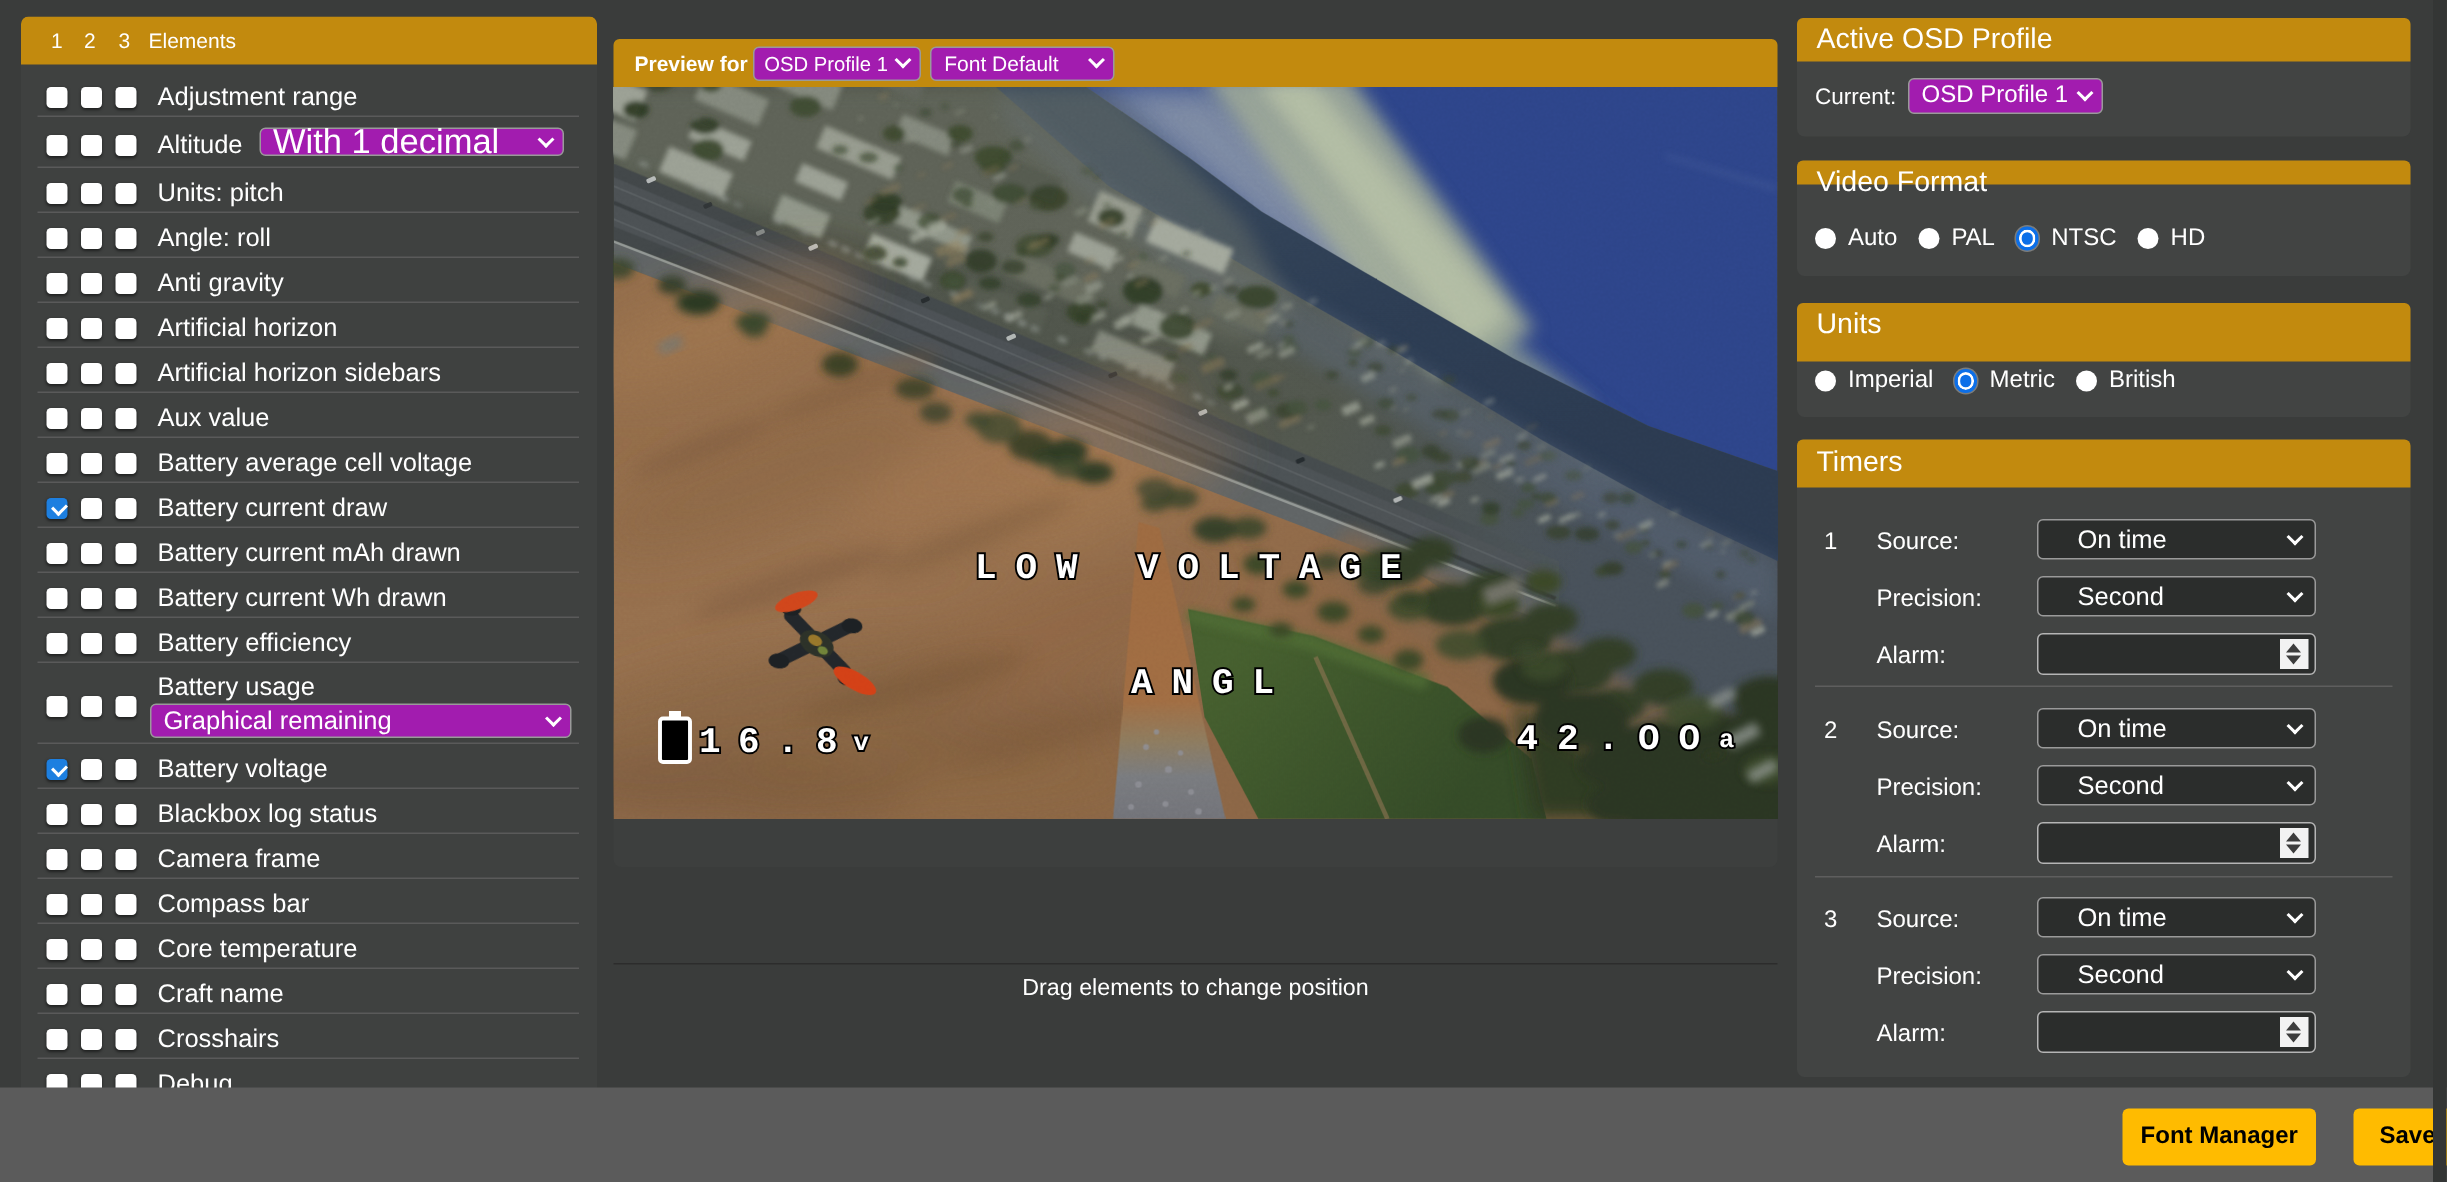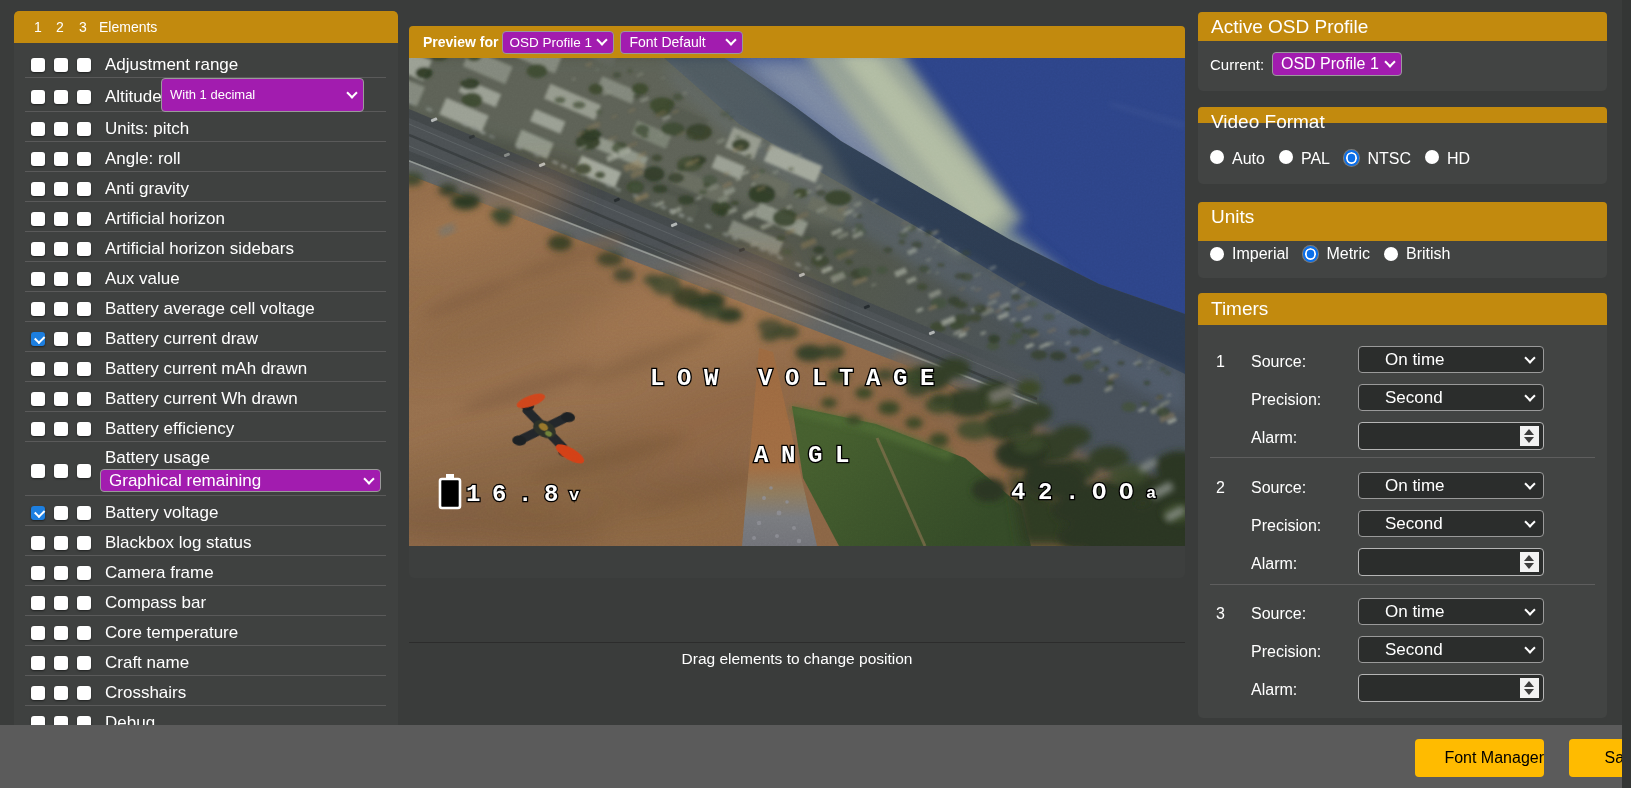--- a/index.html
+++ b/index.html
@@ -27,21 +27,21 @@
 .tlab{position:absolute;color:#fff;font-size:16px}
 .tsel{position:absolute;left:160px;width:186px;height:27px;background:#2b2d2c;border:1px solid #9a9a9a;border-radius:4px;color:#fff;font-size:17px;line-height:25px;padding-left:26px}
 .tsel .chev{position:absolute;right:9px;top:50%;width:8px;height:8px;margin-top:-6px;border-left:2.5px solid #fff;border-bottom:2.5px solid #fff;transform:rotate(-45deg)}
 .num{position:absolute;left:160px;width:186px;height:28px;background:#2b2d2c;border:1px solid #b5b5b5;border-radius:4px}
 .num .spin{position:absolute;right:4px;top:3px;width:19px;height:20px;background:#f2f2f2}
 .num .spin::before{content:'';position:absolute;left:4px;top:3px;border-left:5.5px solid transparent;border-right:5.5px solid transparent;border-bottom:6px solid #3c3c3c}
 .num .spin::after{content:'';position:absolute;left:4px;bottom:3px;border-left:5.5px solid transparent;border-right:5.5px solid transparent;border-top:6px solid #3c3c3c}
 .sep{position:absolute;left:12px;right:12px;height:1px;background:#5e5e5e}
 
 #bar{position:absolute;left:0;top:725px;width:1631px;height:63px;background:#5b5b5b;z-index:50}
-.btn{position:absolute;top:14px;height:38px;background:#ffbb00;border-radius:4px;color:#000;font-size:16px;font-weight:normal;line-height:38px;text-align:right}
+.btn{position:absolute;top:14px;height:38px;background:#ffbb00;border-radius:4px;color:#000;font-size:16px;font-weight:bold;line-height:38px;text-align:center}
 </style></head>
 <body>
 
 <div id="left">
   <div class="hdr gold">
       <span style="position:absolute;left:20px">1</span>
       <span style="position:absolute;left:42px">2</span>
       <span style="position:absolute;left:65px">3</span>
       <span style="position:absolute;left:85px">Elements</span>
     </div>
@@ -50,21 +50,21 @@
       <span class="cb c1"></span>
       <span class="cb c2"></span>
       <span class="cb c3"></span>
       <span class="lbl">Adjustment range</span>
     </div>
   <div class="row" style="height:34px">
       <span class="cb c1"></span>
       <span class="cb c2"></span>
       <span class="cb c3"></span>
       <span class="lbl">Altitude</span>
-      <span class="sel" style="left:136px;width:203px;height:34px;font-size:13px">With 1 decimal<span class="chev"></span></span>
+      <span class="sel" style="left:148px;width:203px;height:19px;font-size:23px">With 1 decimal<span class="chev"></span></span>
     </div>
   <div class="row">
       <span class="cb c1"></span>
       <span class="cb c2"></span>
       <span class="cb c3"></span>
       <span class="lbl">Units: pitch</span>
     </div>
   <div class="row">
       <span class="cb c1"></span>
       <span class="cb c2"></span>
@@ -812,21 +812,21 @@
 <div class="panel rp" style="top:12px;height:79px">
   <div class="hdr gold" style="height:29px;line-height:29px">Active OSD Profile</div>
   <div style="position:absolute;left:12px;top:44px;color:#fff;font-size:15px">Current:</div>
   <div class="sel" style="left:74px;top:40px;width:130px;height:24px;font-size:16px">
       <span style="padding-right:20px">OSD Profile 1</span>
       <span class="chev"></span>
     </div>
 </div>
 <div class="panel rp" style="top:107px;height:77px">
   <div class="hdr gold" style="height:16px;line-height:30px">Video Format</div>
-  <div style="position:absolute;left:12px;top:43px;color:#fff;font-size:16px;display:flex;">
+  <div style="position:absolute;left:12px;top:43px;color:#fff;font-size:16px;display:flex;align-items:center">
     <span class="radio"></span>
       <span class="rlbl">Auto</span>
     <span class="radio"></span>
       <span class="rlbl">PAL</span>
     <span class="radio on"></span>
       <span class="rlbl">NTSC</span>
     <span class="radio"></span>
       <span class="rlbl">HD</span>
   </div>
 </div>

